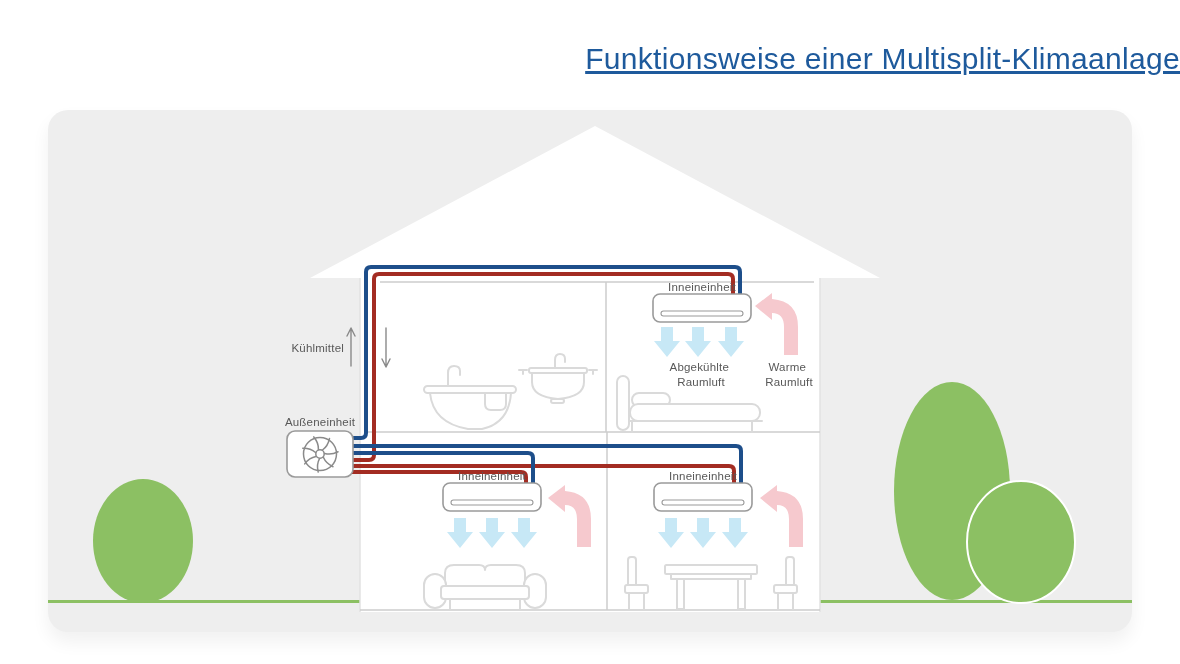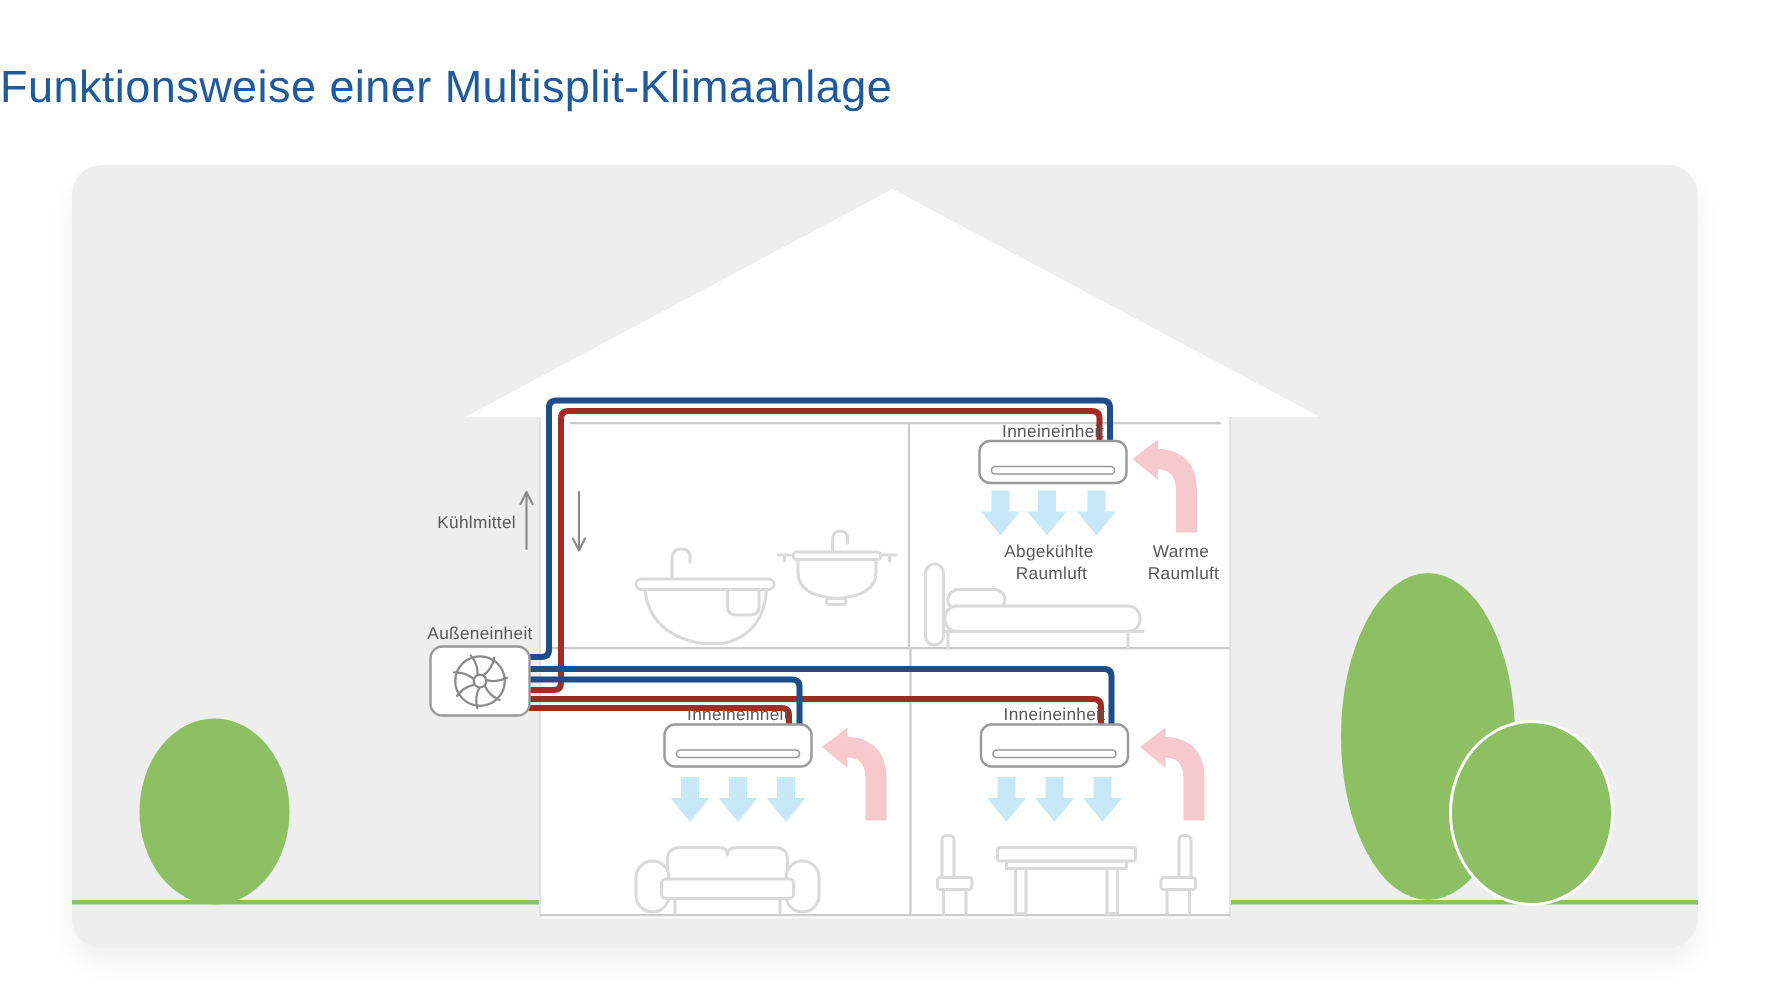--- a/index.html
+++ b/index.html
@@ -11,22 +11,22 @@
     --tree-green:#8cc063;
     --panel-bg:#eeeeee;
     --label-gray:#585858;
     --furniture-gray:#dadada;
     --wall-gray:#cccccc;
     --unit-stroke:#9a9a9a;
   }
   html,body{margin:0;padding:0;background:#ffffff;}
   .page{position:relative;width:1180px;height:664px;background:#fff;
         font-family:"Liberation Sans",sans-serif;overflow:hidden;}
-  h1.title{position:absolute;top:42px;left:0;width:100%;margin:0;text-align:left;
-           font-size:30px;font-weight:400;letter-spacing:.3px;color:var(--title-blue);}
+  h1.title{position:absolute;top:42px;left:0;width:100%;margin:0;text-align:right;
+           font-size:30px;font-weight:400;letter-spacing:.3px;color:var(--title-blue);text-decoration:underline;}
   .panel{position:absolute;left:48px;top:110px;width:1084px;height:522px;
          background:var(--panel-bg);border-radius:20px;overflow:hidden;
          box-shadow:0 10px 18px rgba(0,0,0,.06);}
   svg{display:block;font-family:"Liberation Sans",sans-serif;}
   .lbl{fill:var(--label-gray);font-size:11.5px;letter-spacing:.2px;}
   .pipe-b{fill:none;stroke:var(--pipe-blue);stroke-width:4;}
   .pipe-r{fill:none;stroke:var(--pipe-red);stroke-width:4;}
   .unit-box{fill:#fff;stroke:var(--unit-stroke);stroke-width:1.6;}
   .unit-slot{fill:#fff;stroke:var(--unit-stroke);stroke-width:1.1;}
   .furn{fill:#fff;stroke:var(--furniture-gray);stroke-width:2;stroke-linejoin:round;stroke-linecap:round;}

